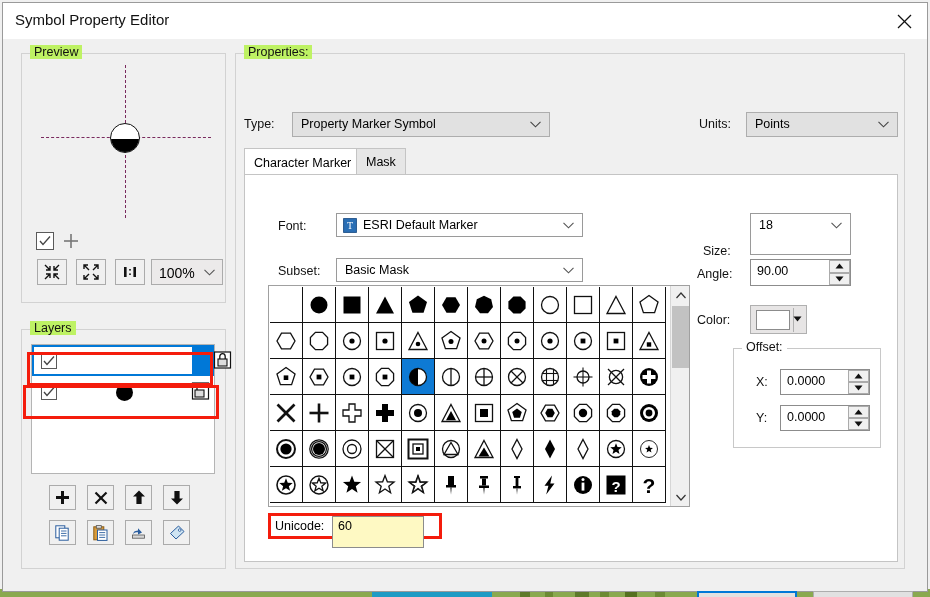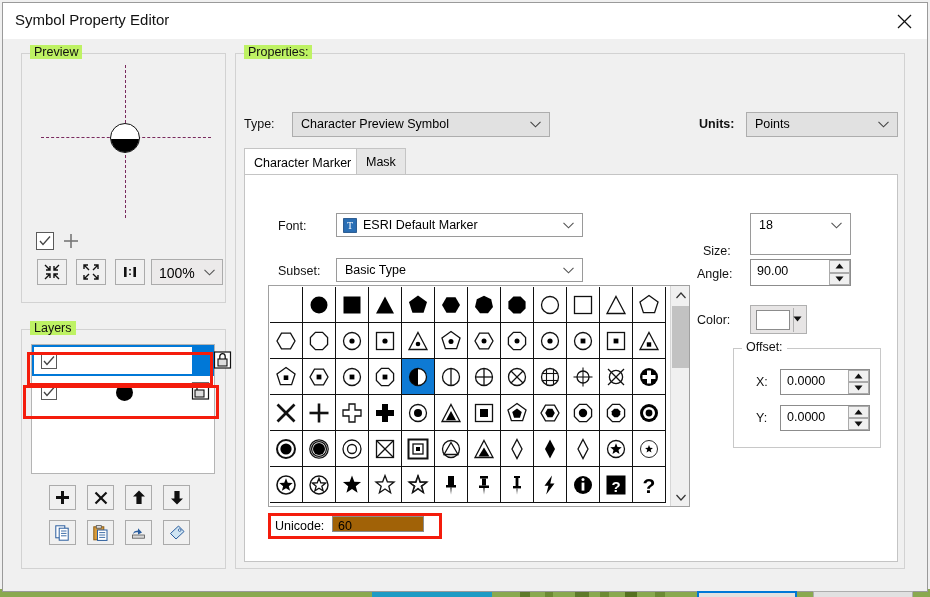--- a/index.html
+++ b/index.html
@@ -157,21 +157,21 @@
     border-left:1px solid #d6d6d6;box-sizing:border-box;cursor:pointer;
   }
   .sb-arrow{position:absolute;left:0;width:19px;height:18px;display:flex;align-items:center;justify-content:center;cursor:pointer;}
   .sb-up{top:0;} .sb-down{bottom:0;}
   .sb-thumb{position:absolute;left:1px;top:20px;width:17px;height:62px;background:#c2c2c2;cursor:pointer;}
 
   .unicode-wrap{position:absolute;left:23px;top:338px;width:174px;height:26px;}
   .unicode-hl{position:absolute;left:0;top:0;width:174px;height:26px;border:3px solid #f41c0c;box-sizing:border-box;}
   .unicode-lbl{position:absolute;left:7px;top:6px;font-size:12.5px;}
   .unicode-field{
-    position:absolute;left:64px;top:3px;width:92px;height:16px;background:#a16207;
+    position:absolute;left:64px;top:3px;width:92px;height:32px;background:#fef9c3;
     border:1px solid #8c8c8c;box-sizing:border-box;
   }
   .unicode-field .v{position:absolute;left:5px;top:2px;font-size:12.5px;}
 
   
   .size-combo{left:505px;top:38px;width:101px;height:42px;text-align:right;}
   .spin{
     position:absolute;box-sizing:border-box;border:1px solid #8c8c8c;background:#fff;
   }
   .spin .v{position:absolute;left:6px;top:4px;font-size:12.5px;}
@@ -382,27 +382,27 @@
           <circle cx="10.7" cy="5.1" r="1.3" fill="#fff" stroke="#2a5d9e" stroke-width="0.9"></circle>
         </svg>
       </div>
     </div>
 
     <div class="group props-group">
       <div class="group-label">Properties:</div>
 
       <div class="lbl" style="left:8px;top:63px;">Type:</div>
       <div class="combo gray type-combo">
-        <div class="val">Character Preview Symbol</div>
+        <div class="val">Property Marker Symbol</div>
         <svg class="chev" width="11" height="7" viewBox="0 0 11 7">
           <polyline points="0.5,0.8 5.5,5.8 10.5,0.8" fill="none" stroke="#444" stroke-width="1.1"></polyline>
         </svg>
       </div>
 
-      <div class="lbl" style="left:463px;top:63px;font-weight:bold;">Units:</div>
+      <div class="lbl" style="left:463px;top:63px;">Units:</div>
       <div class="combo gray units-combo">
         <div class="val">Points</div>
         <svg class="chev" width="11" height="7" viewBox="0 0 11 7">
           <polyline points="0.5,0.8 5.5,5.8 10.5,0.8" fill="none" stroke="#444" stroke-width="1.1"></polyline>
         </svg>
       </div>
 
       <div class="tabstrip">
         <div class="tab tab1 active">
           <span>Character Marker</span>
@@ -421,21 +421,21 @@
             <text x="7" y="11" font-size="10" fill="#fff" text-anchor="middle" font-family="Liberation Serif, serif">T</text>
           </svg>
           <div class="val">ESRI Default Marker</div>
           <svg class="chev" width="11" height="7" viewBox="0 0 11 7">
             <polyline points="0.5,0.8 5.5,5.8 10.5,0.8" fill="none" stroke="#555" stroke-width="1.1"></polyline>
           </svg>
         </div>
 
         <div class="lbl" style="left:33px;top:89px;">Subset:</div>
         <div class="combo subset-combo">
-          <div class="val">Basic Type</div>
+          <div class="val">Basic Mask</div>
           <svg class="chev" width="11" height="7" viewBox="0 0 11 7">
             <polyline points="0.5,0.8 5.5,5.8 10.5,0.8" fill="none" stroke="#555" stroke-width="1.1"></polyline>
           </svg>
         </div>
 
         <div class="charbox">
           <div class="chargrid" id="chargrid">
               <div class="cell" style="left: 1px; top: 1px;"></div>
               <div class="cell" style="left: 34px; top: 1px;">
                 <svg width="24" height="24" viewBox="0 0 24 24">

